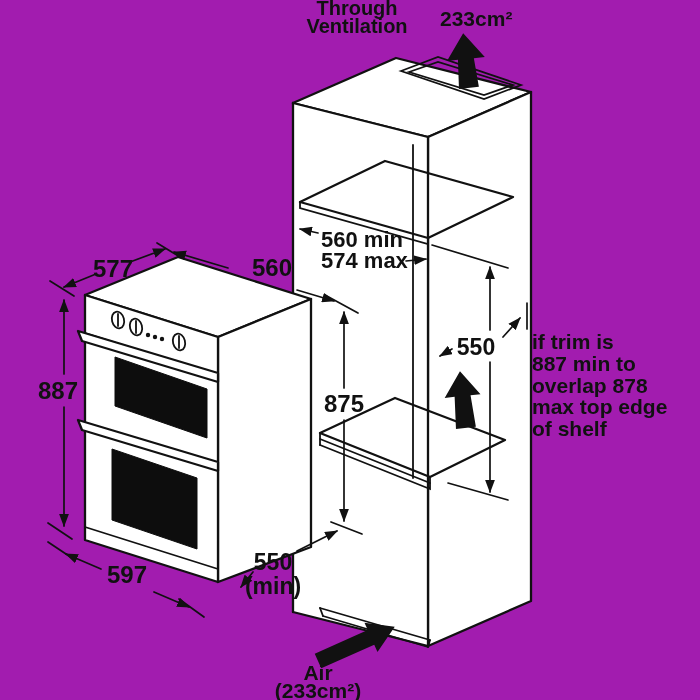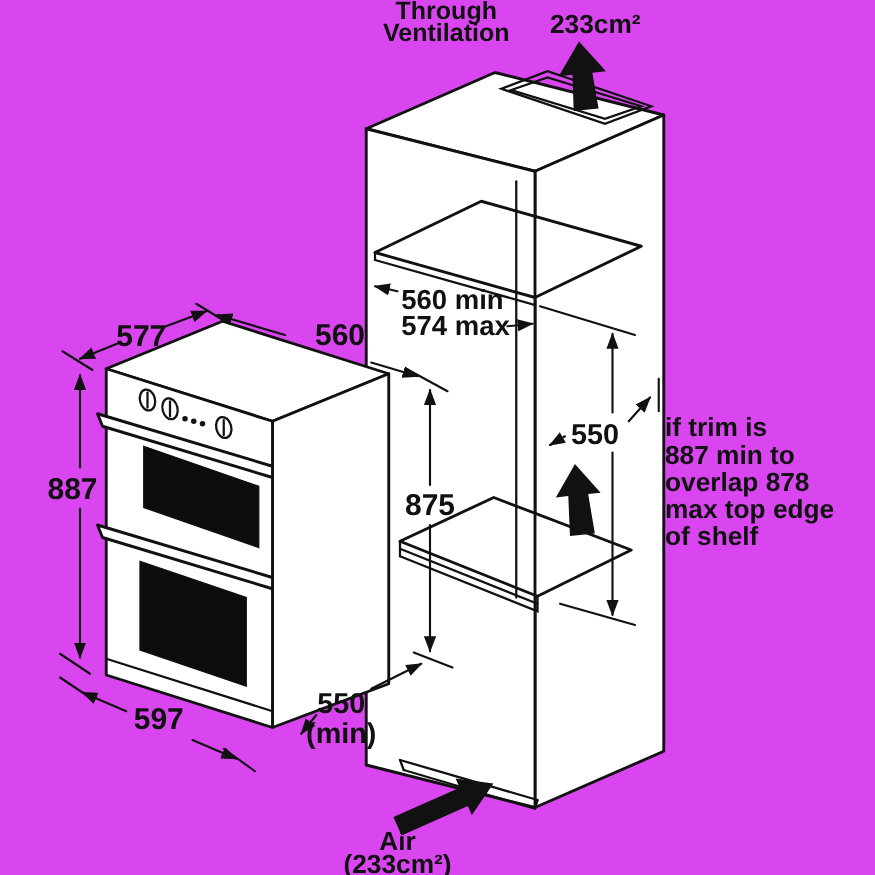--- a/index.html
+++ b/index.html
@@ -1,16 +1,16 @@
 <!DOCTYPE html>
 <html><head>
 <meta charset="utf-8">
 <style>
   html,body{margin:0;padding:0;background:#ffffff;}
-  #stage{position:relative;width:700px;height:700px;background:#d946ef;overflow:hidden;}
+  #stage{position:relative;width:700px;height:700px;background:#a21caf;overflow:hidden;}
   svg{display:block;}
   svg text{
     font-family:"Liberation Sans","DejaVu Sans",sans-serif;
     font-weight:bold;
     fill:#111111;
   }
   .obj{fill:none;stroke:#111111;stroke-width:2.3;stroke-linejoin:round;stroke-linecap:round;}
   .objf{fill:#ffffff;stroke:#111111;stroke-width:2.3;stroke-linejoin:round;}
   .thin{fill:none;stroke:#111111;stroke-width:1.8;stroke-linecap:round;}
   .dim{fill:none;stroke:#111111;stroke-width:1.7;stroke-linecap:round;}

